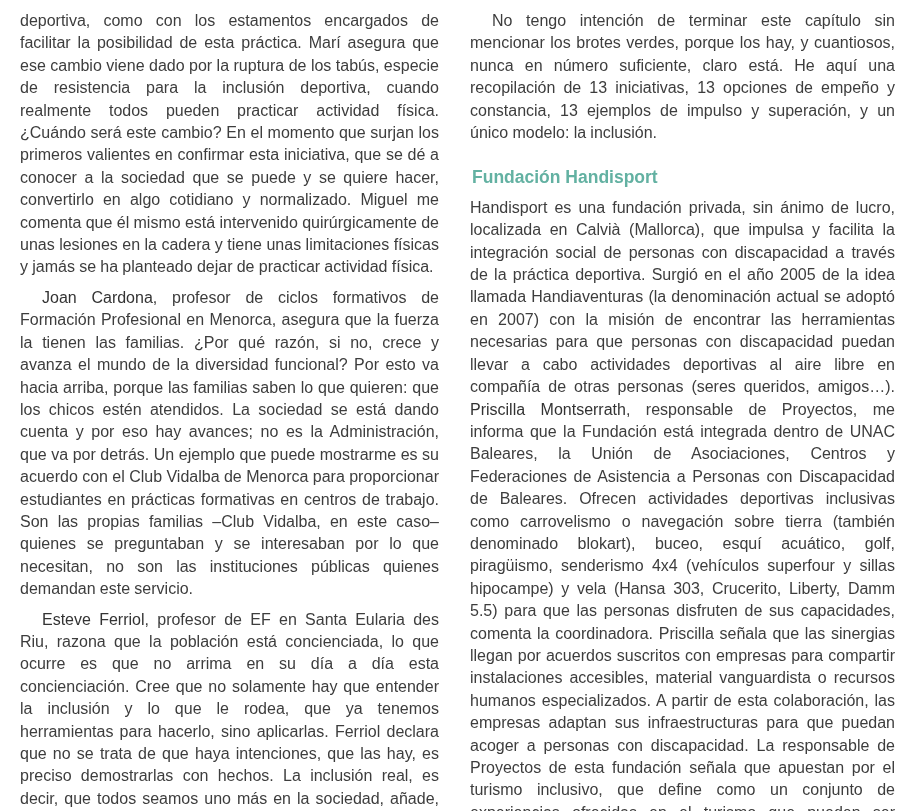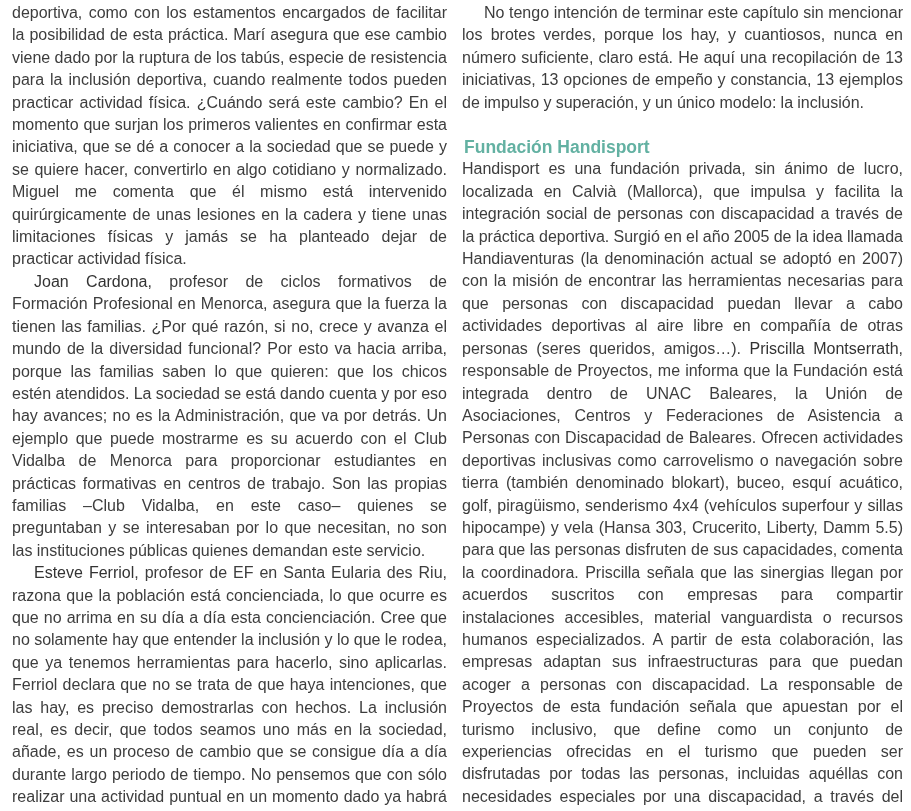--- a/index.html
+++ b/index.html
@@ -20,33 +20,33 @@
     box-sizing: border-box;
   }
   .col {
     color: #3d3d3d;
     font-size: 16px;
     line-height: 22.4px;
   }
   .col-left  { width: 435px; }
   .col-right { width: 441px; }
   .col p {
-    margin: 0;
+    margin: 8px;
     text-align: justify;
     hyphens: auto;
     -webkit-hyphens: auto;
     word-spacing: -0.2px;
   }
   .col p.indent { text-indent: 22px; }
   .col .bold {
     font-weight: 400;
     color: #333333;
   }
   .col h2.section-heading {
-    margin: 22px 0 0 2px;
+    margin: 22px 0 0 10px;
     font-size: 17.5px;
     line-height: 22.4px;
     font-weight: 700;
     color: #63b1a2;
     text-align: left;
   }
 </style>
 </head>
 <body style="background: rgb(255, 255, 255);">
 

